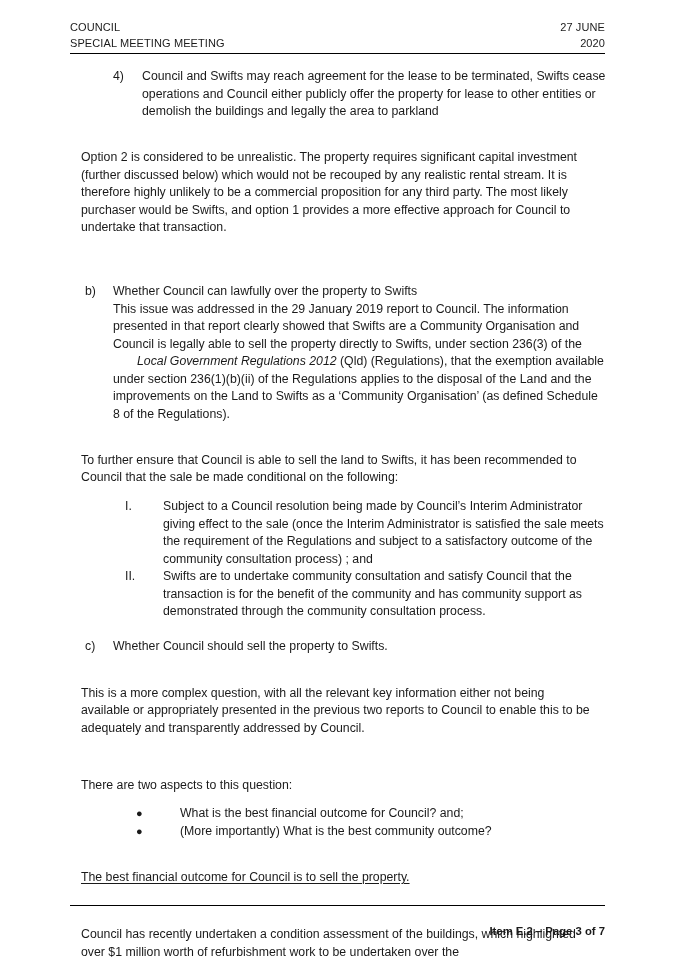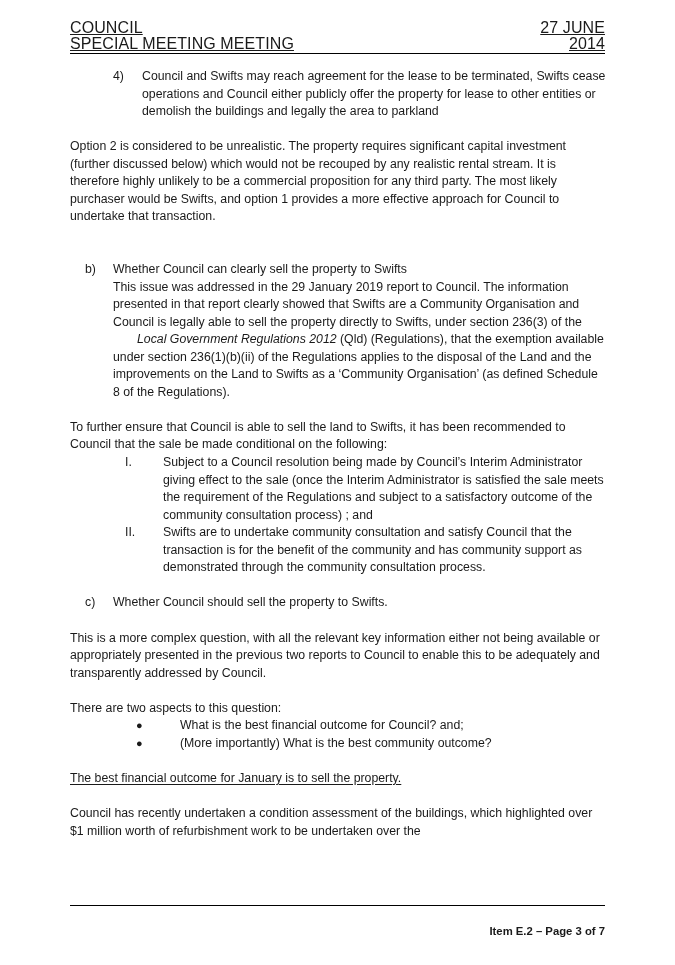--- a/index.html
+++ b/index.html
@@ -25,42 +25,41 @@
   .header {
     position: absolute;
     left: 70px;
     top: 20px;
     width: 535px;
   }
   .header-row {
     display: flex;
     justify-content: space-between;
     align-items: baseline;
-    font-size: 16px;
+    font-size: 11px;
     letter-spacing: 0.1px;
     line-height: 15.5px;
     color: #1a1a1a;
-    text-decoration: underline;
   }
   .header-rule {
     border-bottom: 1.6px solid #000;
     margin-top: 2px;
   }
 
   
   .content {
     position: absolute;
     left: 70px;
     top: 68px;
     width: 537px;
     font-size: 12.3px;
     line-height: 17.55px;
   }
   p {
-    margin: 0;
+    margin: 11px;
   }
   .gap {
     height: 17.55px;
   }
 
   
   .num-item {
     display: flex;
     padding-left: 43px;
   }
@@ -150,21 +149,21 @@
 
 <div class="page">
 
   <div class="header">
     <div class="header-row">
       <span>COUNCIL</span>
       <span>27 JUNE</span>
     </div>
     <div class="header-row">
       <span>SPECIAL MEETING MEETING</span>
-      <span>2014</span>
+      <span>2020</span>
     </div>
     <div class="header-rule"></div>
   </div>
 
   <div class="content">
 
     <div class="num-item">
       <span class="marker">4)</span>
       <span class="body">Council and Swifts  may reach agreement for the lease to be terminated, Swifts cease operations and Council either publicly offer the property for lease to other entities or demolish the buildings and legally the area to parkland</span>
     </div>
@@ -174,21 +173,21 @@
     <p class="indent-body">Option 2 is considered to be unrealistic.  The property requires significant capital investment (further discussed below) which would not be recouped by any realistic rental stream.  It is therefore highly unlikely to be a commercial proposition for any third party.  The most likely purchaser would be Swifts, and option 1 provides a more effective approach for Council to undertake that transaction.</p>
 
     <div class="gap"></div>
 
 
     <div class="gap"></div>
 
     <div class="alpha-item">
       <span class="marker">b)</span>
       <span class="body">
-        <span>Whether Council can clearly sell the property to Swifts</span><br>
+        <span>Whether Council can lawfully over the property to Swifts</span><br>
         <span>This issue was addressed in the 29 January 2019 report to Council.  The information presented in that report clearly showed that Swifts are a Community Organisation and Council is legally able to sell the property directly to Swifts, under section  236(3) of the </span><em class="legis">Local Government Regulations 2012</em><span> (Qld) (Regulations), that the exemption available under section 236(1)(b)(ii) of the Regulations applies to the disposal of the Land and the improvements on the Land to Swifts as a ‘Community Organisation’ (as defined Schedule 8 of the Regulations).</span>
       </span>
     </div>
 
     <div class="gap"></div>
 
     <p class="indent-body">To further ensure that Council is able to sell the land to Swifts, it has been recommended to Council that the sale be made conditional on the following:</p>
 
     <div class="roman-item">
       <span class="marker">I.</span>
@@ -220,21 +219,21 @@
       <span class="body">What is the best financial outcome for Council? and;</span>
     </div>
 
     <div class="bullet-item">
       <span class="marker">●</span>
       <span class="body">(More importantly) What is the best community outcome?</span>
     </div>
 
     <div class="gap"></div>
 
-    <p class="indent-body"><span class="underline">The best financial outcome for January is to sell the property.</span></p>
+    <p class="indent-body"><span class="underline">The best financial outcome for Council is to sell the property.</span></p>
 
     <div class="gap"></div>
 
     <p class="indent-body">Council has recently undertaken a condition assessment of the buildings, which highlighted over $1 million worth of refurbishment work to be undertaken over the</p>
 
   </div>
 
   <div class="footer">
     <div class="footer-rule"></div>
     <div class="footer-text">Item E.2 – Page 3 of 7</div>

